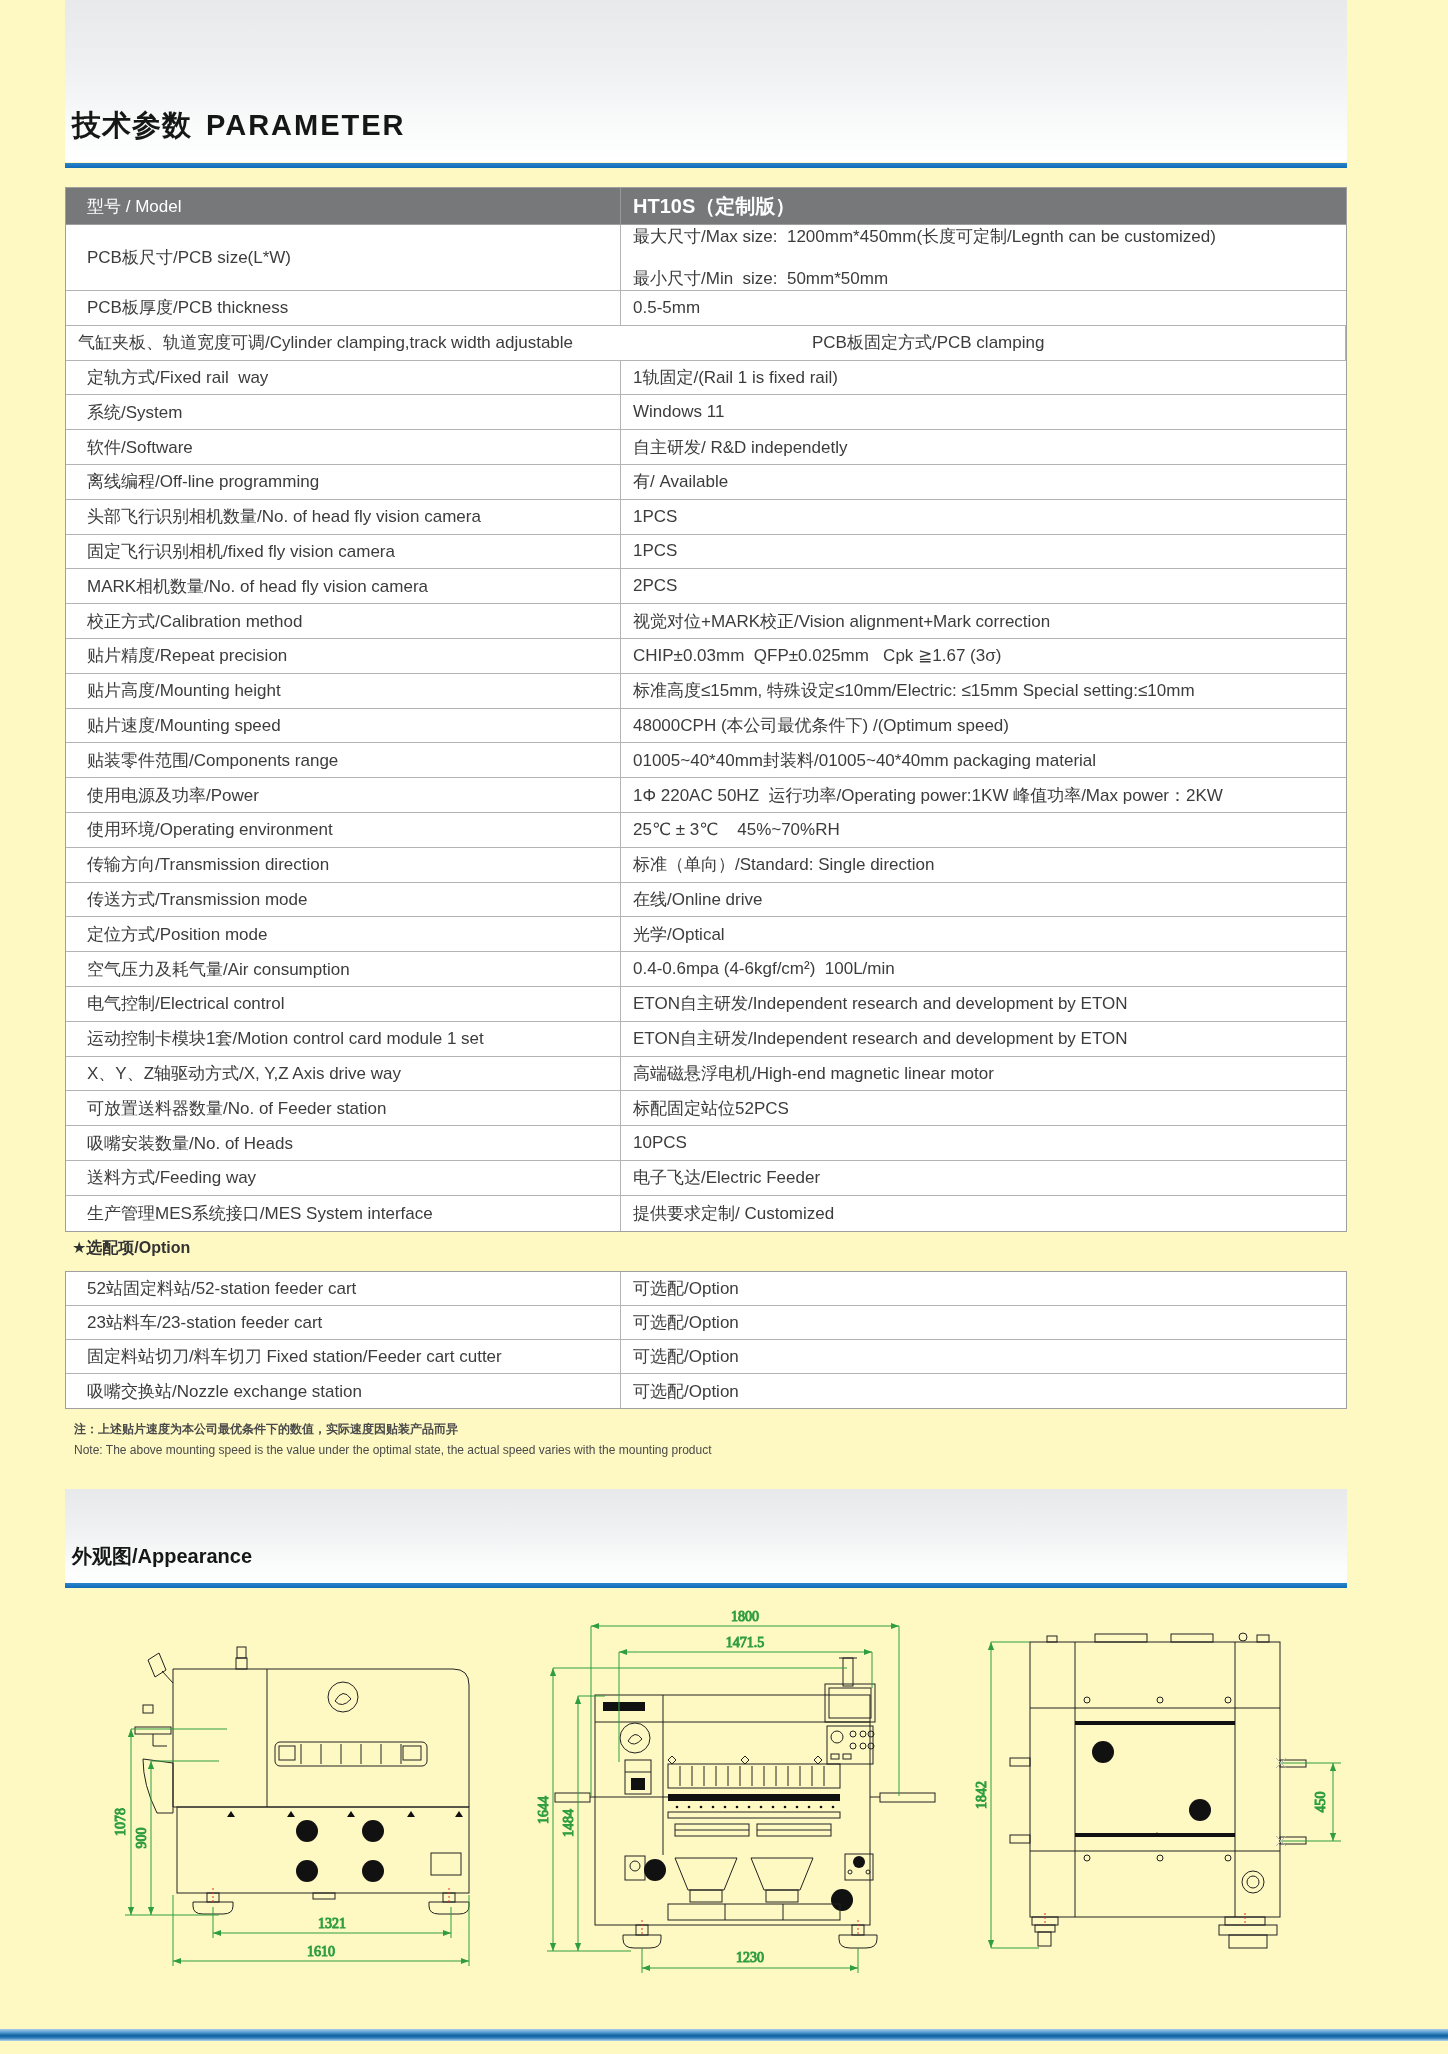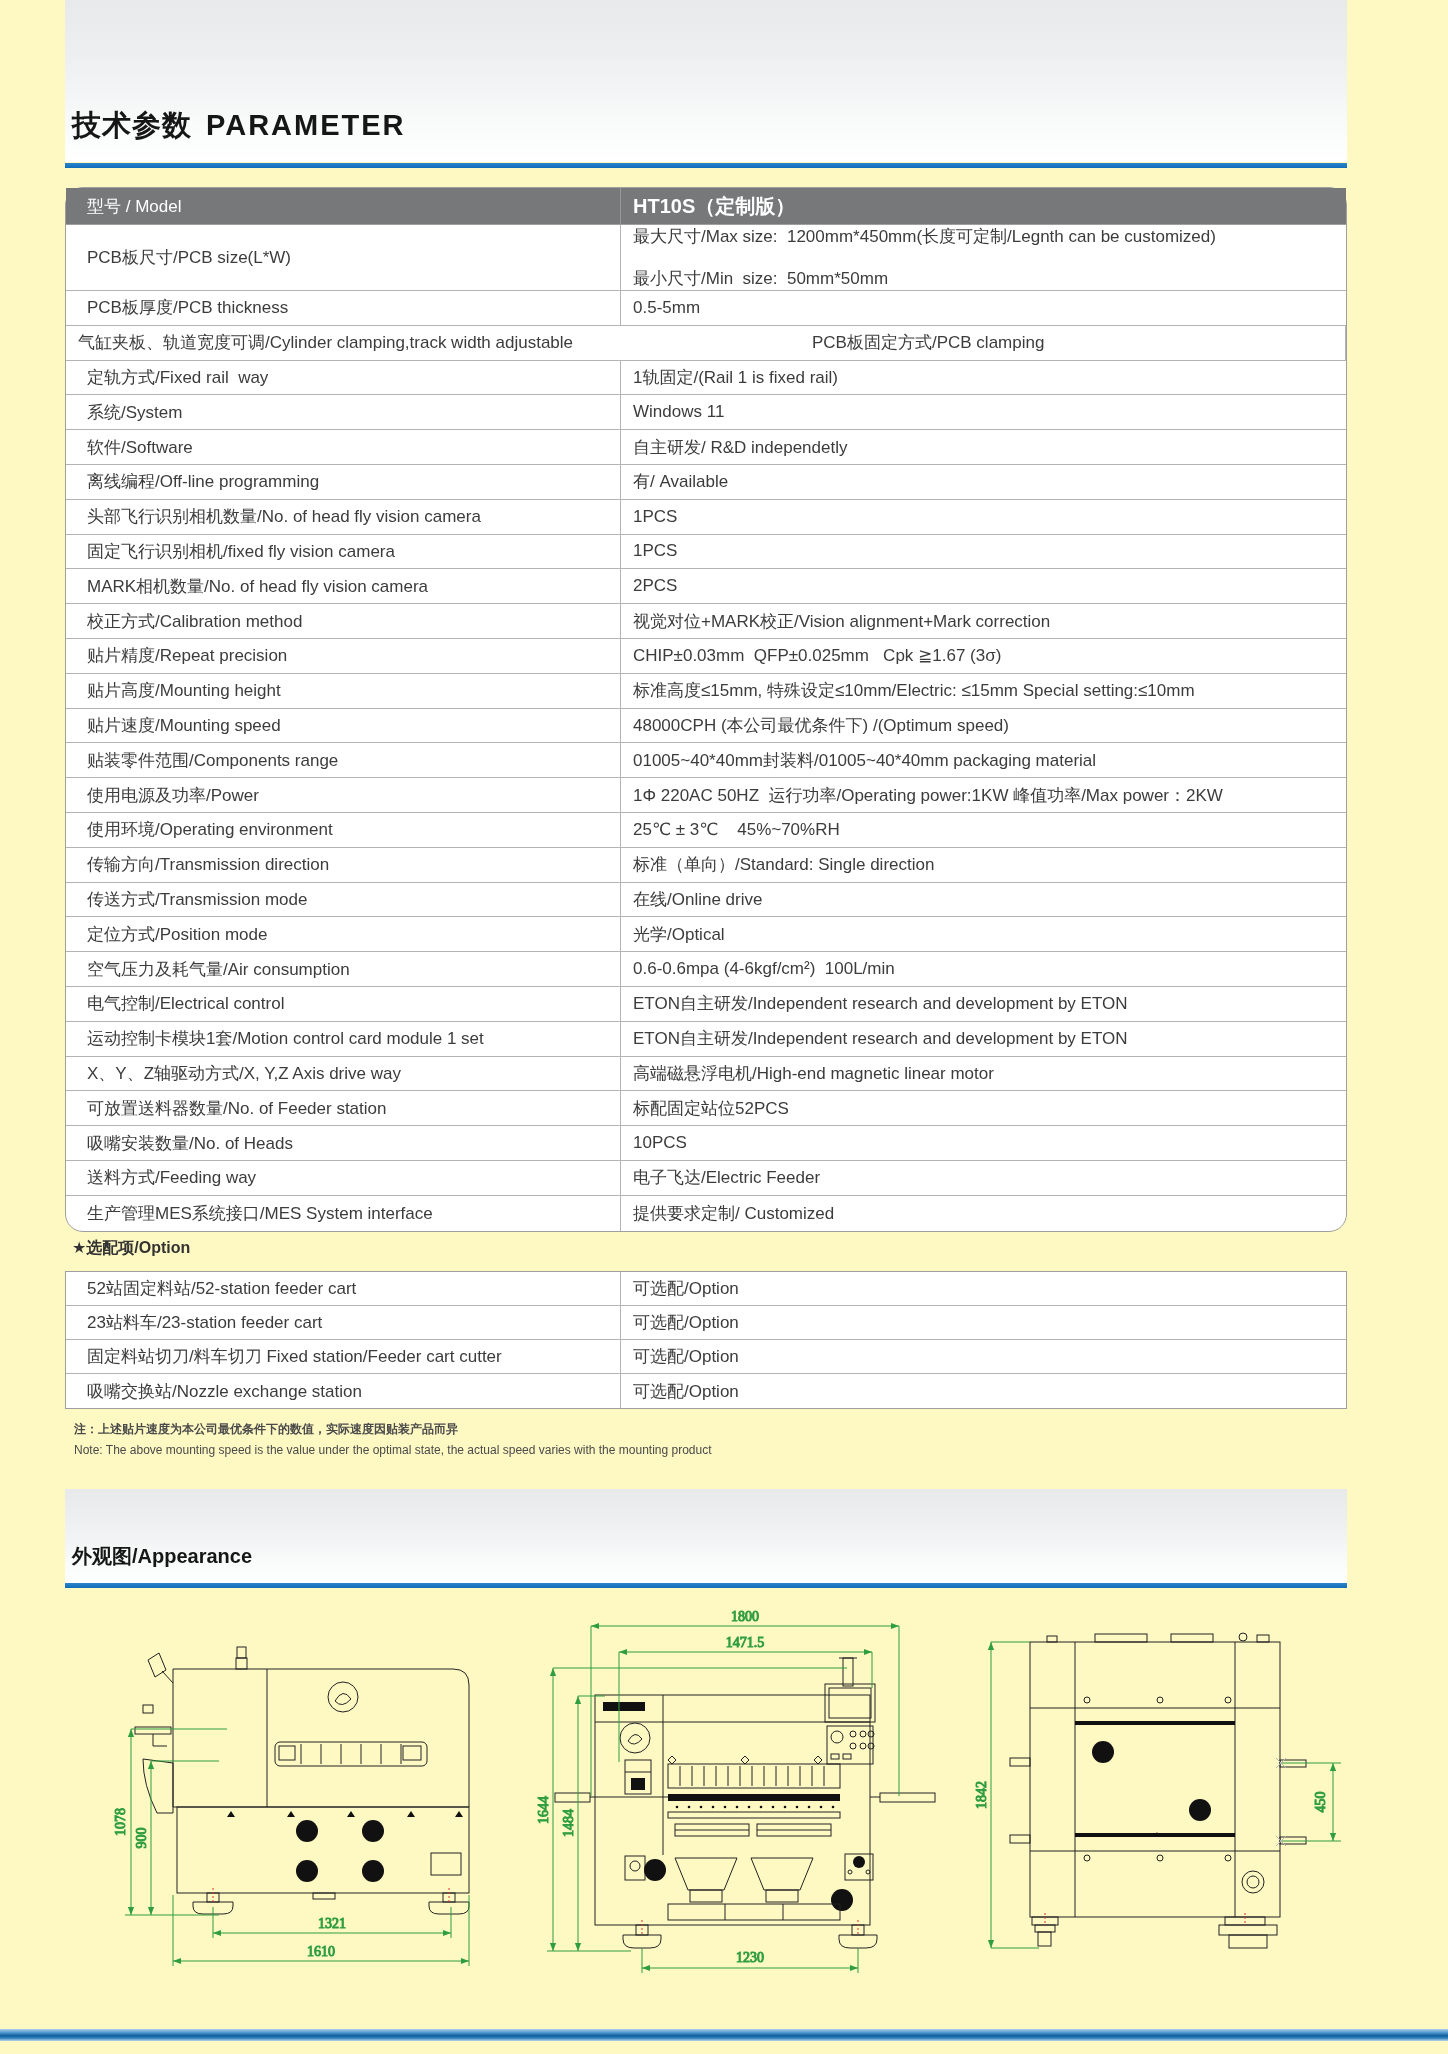--- a/index.html
+++ b/index.html
@@ -15,21 +15,21 @@
   .blue-line-1{top:163px;}
   .blue-line-2{top:1583px;}
   .sec-title{position:absolute;left:72px;margin:0;color:#161616;font-weight:bold;}
   .sec-title-1{top:106px;font-size:29px;letter-spacing:1px;}
   .sec-title-1 .en{margin-left:14px;font-weight:600;letter-spacing:2px;}
   .sec-title-2{top:1499px;font-size:20px;margin-top:44px;}
   
   .spec-table,.option-table{
     position:absolute;left:65px;width:1282px;border:1px solid #9f9f9f;box-sizing:border-box;background:#fff;
   }
-  .spec-table{top:187px;border-radius:18px;}
+  .spec-table{top:187px;}
   .option-table{top:1271px;}
   .t-row{display:flex;height:34.8px;border-bottom:1px solid #b3b4b6;box-sizing:border-box;}
   .t-row:last-child{border-bottom:none;}
   .option-table .t-row{height:34px;}
   .t-row.tall{height:66px;}
   .cell{display:flex;align-items:center;font-size:17px;white-space:pre;box-sizing:border-box;overflow:hidden;}
   .cell.label{width:555px;min-width:555px;border-right:1px solid #b3b4b6;padding-left:21px;}
   .cell.value{flex:1;padding-left:12px;}
   .t-row.tall .cell.value{flex-direction:column;align-items:flex-start;justify-content:space-between;gap:5px;}
   .t-head{background:#76787a;height:37px;border-bottom:1px solid #9f9f9f;}
@@ -146,21 +146,21 @@
         <div class="t-row">
           <div class="cell label">传送方式/Transmission mode</div>
           <div class="cell value"><div>在线/Online drive</div></div>
         </div>
         <div class="t-row">
           <div class="cell label">定位方式/Position mode</div>
           <div class="cell value"><div>光学/Optical</div></div>
         </div>
         <div class="t-row">
           <div class="cell label">空气压力及耗气量/Air consumption</div>
-          <div class="cell value"><div>0.6-0.6mpa (4-6kgf/cm²)  100L/min</div></div>
+          <div class="cell value"><div>0.4-0.6mpa (4-6kgf/cm²)  100L/min</div></div>
         </div>
         <div class="t-row">
           <div class="cell label">电气控制/Electrical control</div>
           <div class="cell value"><div>ETON自主研发/Independent research and development by ETON</div></div>
         </div>
         <div class="t-row">
           <div class="cell label">运动控制卡模块1套/Motion control card module 1 set</div>
           <div class="cell value"><div>ETON自主研发/Independent research and development by ETON</div></div>
         </div>
         <div class="t-row">

